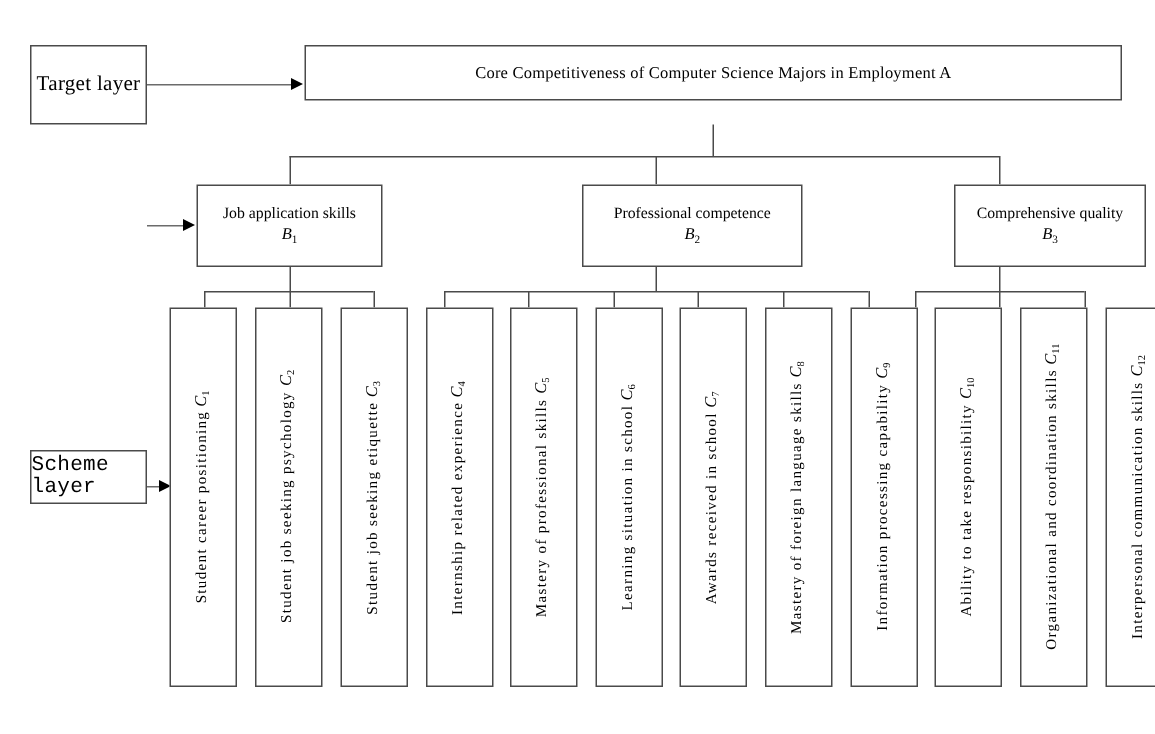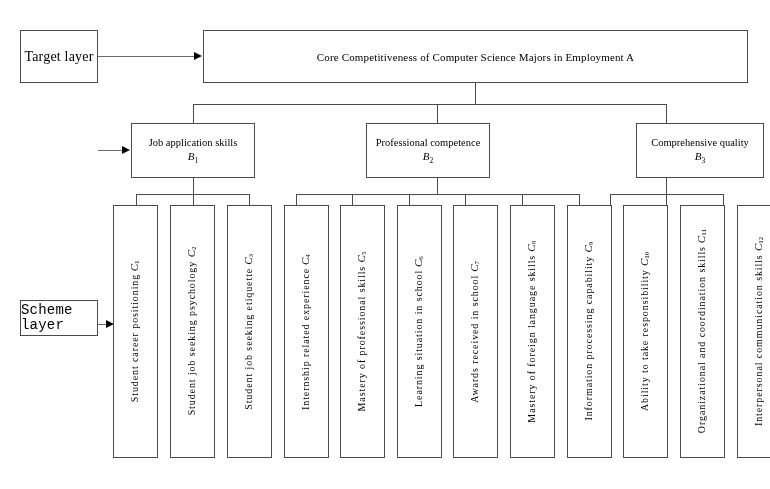--- a/index.html
+++ b/index.html
@@ -133,40 +133,40 @@
 
 <div id="canvas">
 
   <div class="box layer-label" style="left:20px; top:30px; width:78px; height:53px;">
     <span>Target layer</span>
   </div>
 
   <div class="arrow-line" style="left:98px; top:56px; width:96px;"></div>
   <div class="arrow-head" style="left:194px; top:52px;"></div>
 
-  <div class="box root-box" style="left:203px; top:30px; width:545px; height:53px;">
+  <div class="box root-box" style="left:203px; top:30px; width:545px; height:37px;">
     <span>Core Competitiveness of Computer Science Majors in Employment A</span>
   </div>
 
   <div class="vline" style="left:475px; top:83px; height:21px;"></div>
   <div class="hline" style="left:193px; top:104px; width:473px;"></div>
   <div class="vline" style="left:193px; top:104px; height:19px;"></div>
   <div class="vline" style="left:437px; top:104px; height:19px;"></div>
   <div class="vline" style="left:666px; top:104px; height:19px;"></div>
 
 
   <div class="arrow-line" style="left:98px; top:150px; width:24px;"></div>
   <div class="arrow-head" style="left:122px; top:146px;"></div>
 
   <div class="box criteria-box" style="left:131px; top:123px; width:124px; height:55px;">
     <span>Job application skills</span>
     <span class="code"><i>B</i><sub>1</sub></span>
   </div>
 
-  <div class="box criteria-box" style="left:366px; top:123px; width:124px; height:55px;justify-content:center;">
+  <div class="box criteria-box" style="left:388px; top:123px; width:147px; height:55px;justify-content:center;">
     <span>Professional competence</span>
     <span class="code"><i>B</i><sub>2</sub></span>
   </div>
 
   <div class="box criteria-box" style="left:636px; top:123px; width:128px; height:55px;">
     <span>Comprehensive quality</span>
     <span class="code"><i>B</i><sub>3</sub></span>
   </div>
 
   <div class="vline" style="left:193px; top:178px; height:16px;"></div>

